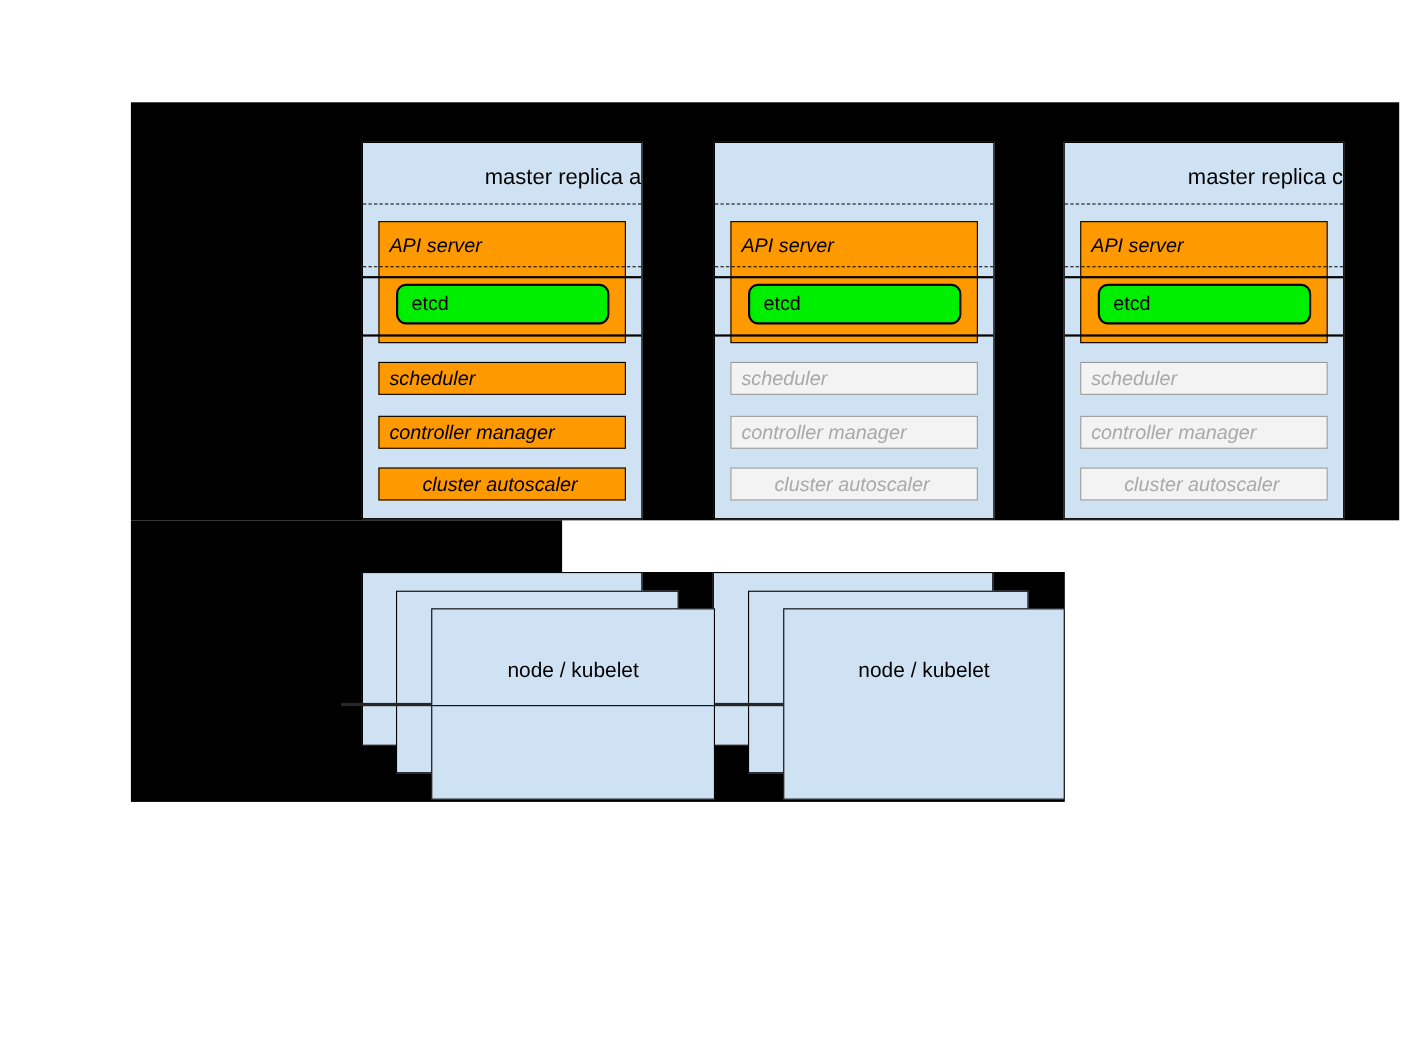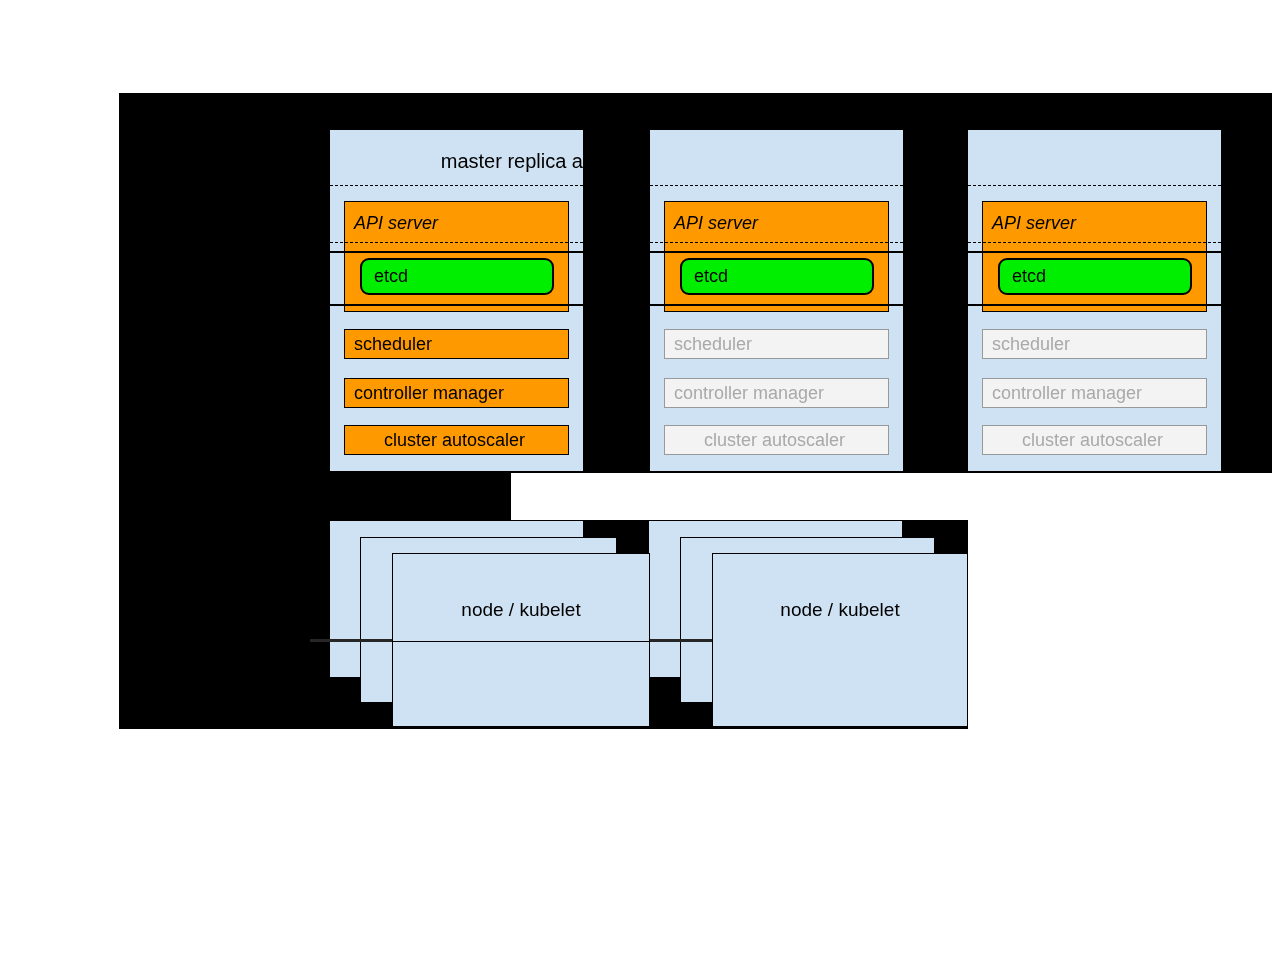--- a/index.html
+++ b/index.html
@@ -33,21 +33,21 @@
   .api-label{position:absolute;left:9px;top:11px;font-size:18px;line-height:20px;}
 
   .etcd-box{position:absolute;left:30px;top:128px;width:194px;height:37px;
             background:#00EE00;border:2px solid #000;border-radius:9px;
             box-sizing:border-box;z-index:3;}
   .etcd-label{position:absolute;left:12px;top:0;height:100%;display:flex;
               align-items:center;font-size:18px;}
 
   .comp{position:absolute;left:14px;width:225px;height:30px;background:#FF9900;
         border:1px solid #000;box-sizing:border-box;font-size:18px;line-height:28px;
-        padding-left:9px;overflow:hidden;white-space:nowrap;}
+        padding-left:9px;overflow:hidden;white-space:nowrap;font-style:italic;}
   .comp-1{top:199px;}
   .comp-2{top:248px;}
   .comp-3{top:295px;padding-left:39px;}
   .master.inactive .comp{background:#F3F3F3;border:1px solid #999999;color:#A9A9A9;}
 
   
   .node-box{position:absolute;background:#CFE2F3;border:1px solid #000;
             box-sizing:border-box;}
   .node-back,.node-middle{z-index:2;}
   .node-front{z-index:4;}
@@ -104,20 +104,21 @@
     <div class="etcd-box">
       <div class="etcd-label">etcd</div>
     </div>
     <div class="solid-line solid-2"></div>
     <div class="comp comp-1">scheduler</div>
     <div class="comp comp-2">controller manager</div>
     <div class="comp comp-3">cluster autoscaler</div>
   </div>
 
   <div class="master inactive" id="master-c">
+    <div class="master-title">master replica c</div>
     <div class="dash-line dash-1"></div>
     <div class="api-box">
       <div class="api-label">API server</div>
     </div>
     <div class="dash-2 dash-line"></div>
     <div class="solid-line solid-1"></div>
     <div class="etcd-box">
       <div class="etcd-label">etcd</div>
     </div>
     <div class="solid-line solid-2"></div>

